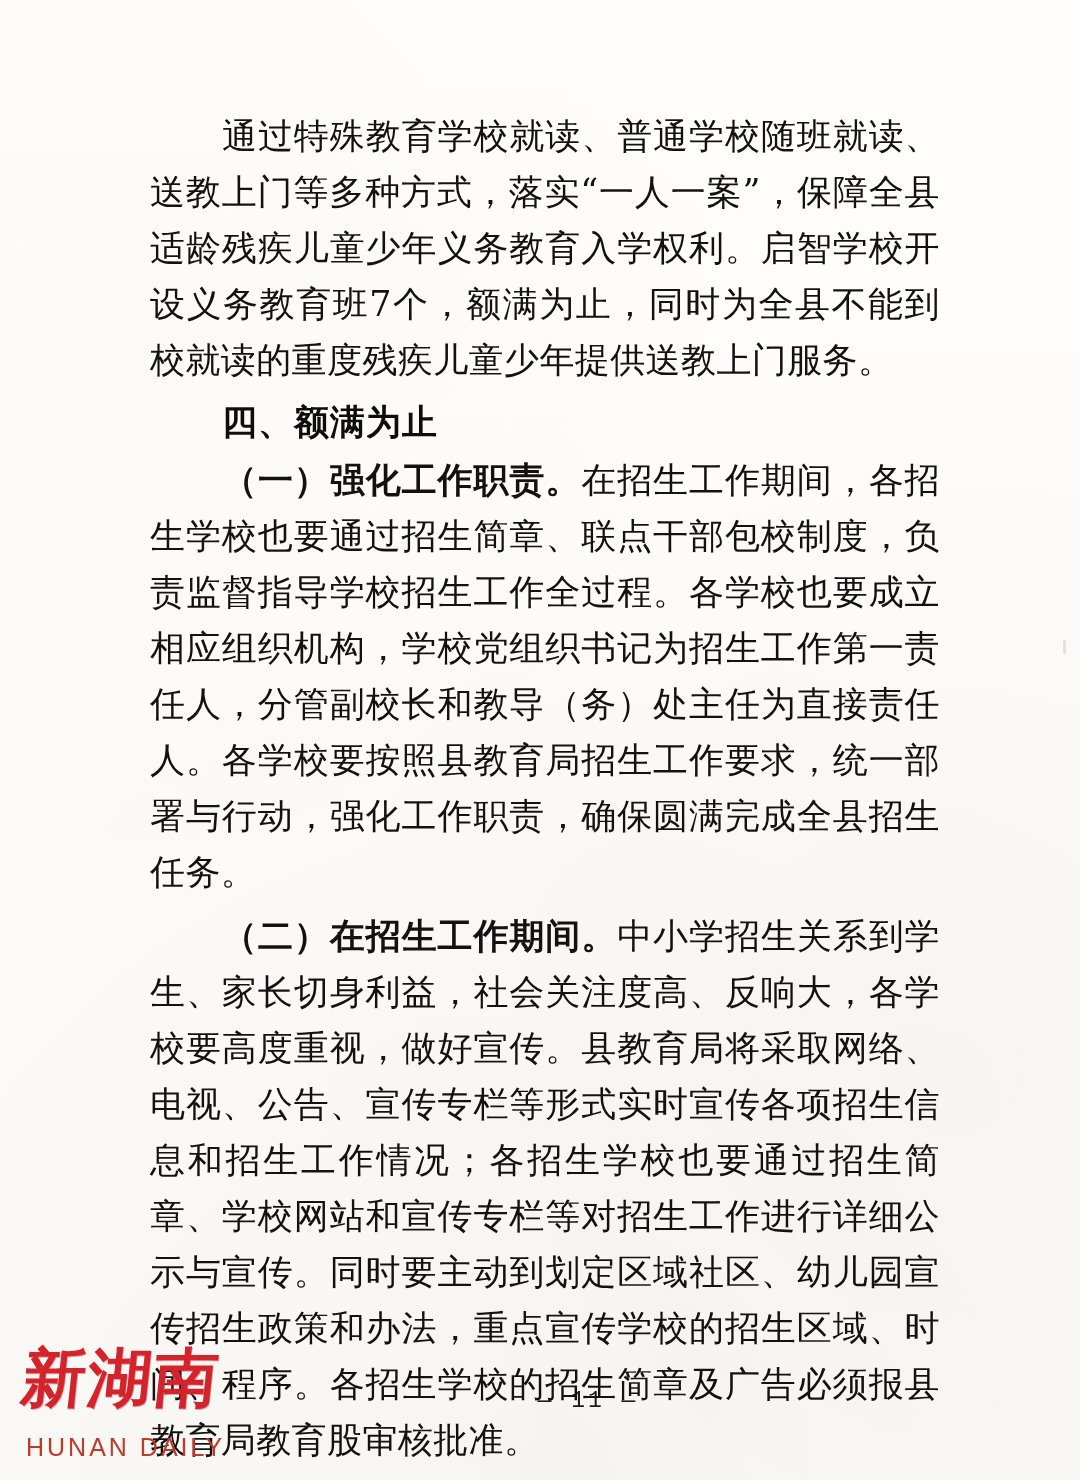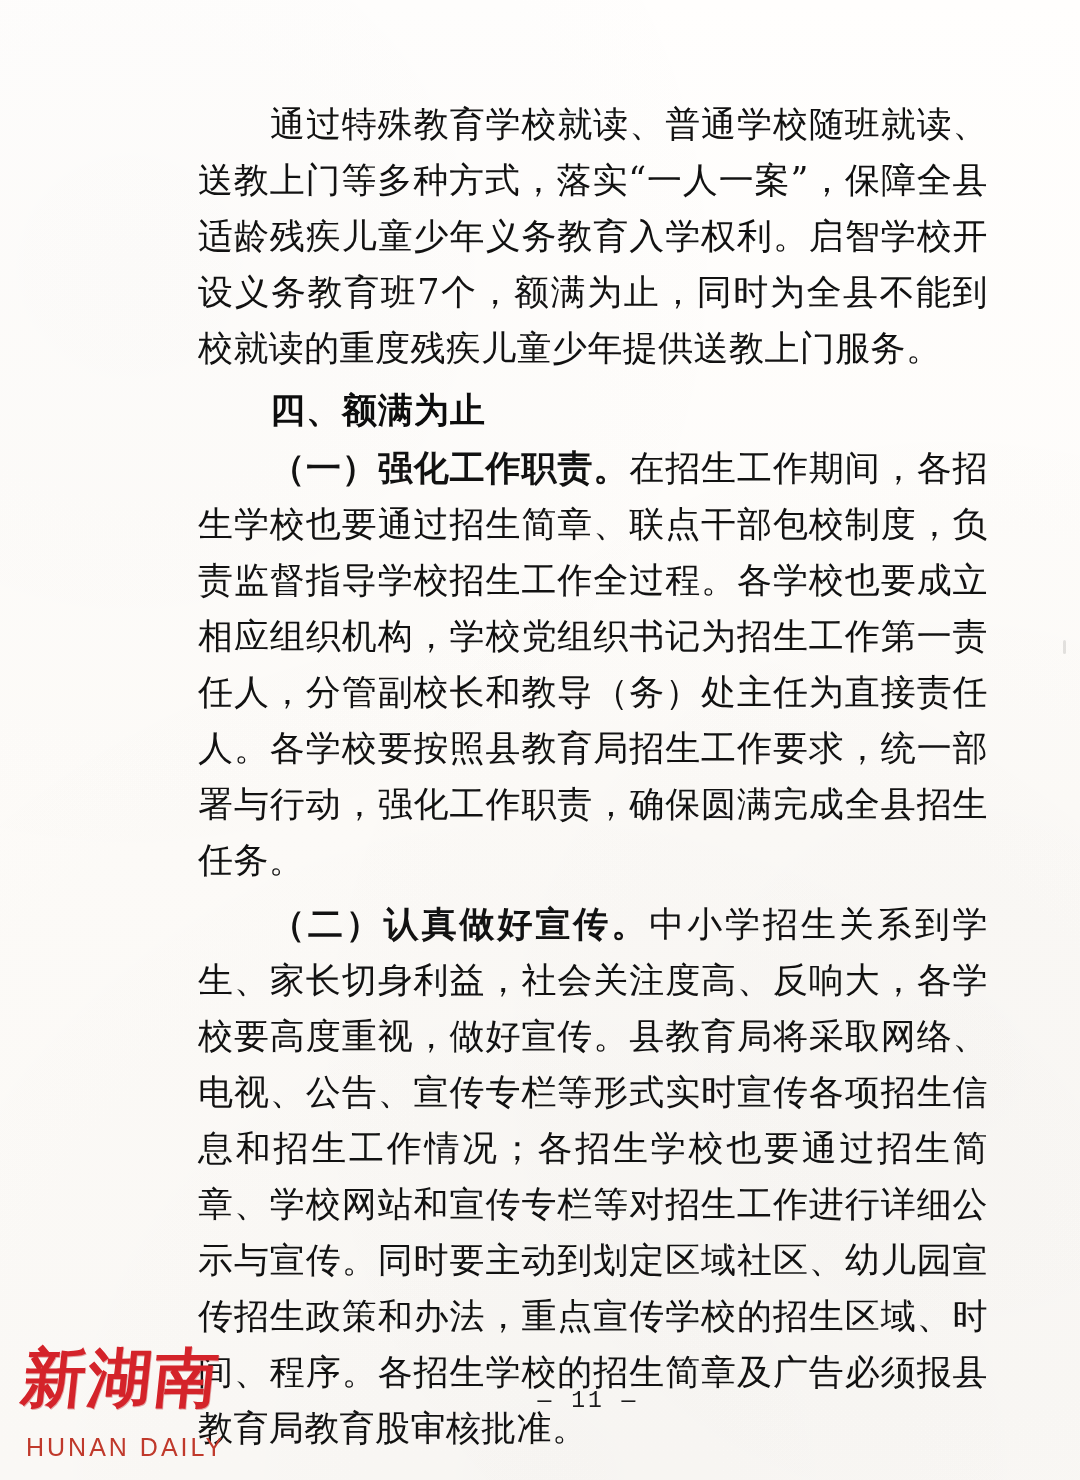--- a/index.html
+++ b/index.html
@@ -24,23 +24,22 @@
     inset: 0;
     background:
       radial-gradient(circle at 12% 18%, rgba(0,0,0,0.012) 0%, rgba(0,0,0,0) 45%),
       radial-gradient(circle at 88% 72%, rgba(0,0,0,0.015) 0%, rgba(0,0,0,0) 50%),
       radial-gradient(circle at 50% 100%, rgba(0,0,0,0.02) 0%, rgba(0,0,0,0) 60%);
     pointer-events: none;
   }
   .content {
     position: absolute;
     left: 150px;
-    top: 96px;
+    top: 108px;
     width: 790px;
-    margin-left: 48px;
   }
   p.para {
     margin: 0 0 2px 0;
     font-size: 35px;
     line-height: 56px;
     color: #121212;
     text-align: justify;
     text-justify: inter-ideograph;
     letter-spacing: 0.4px;
     font-family: "DejaVu Serif", "Liberation Serif", serif;
@@ -116,21 +115,21 @@
   <div class="content">
 
     <p class="para indent">通过特殊教育学校就读、普通学校随班就读、送教上门等多种方式，落实“一人一案”，保障全县适龄残疾儿童少年义务教育入学权利。启智学校开设义务教育班7个，额满为止，同时为全县不能到校就读的重度残疾儿童少年提供送教上门服务。</p>
 
     <p class="heading">四、额满为止</p>
 
     <p class="para indent"><span class="sec-title">（一）强化工作职责。</span><span>在招生工作期间，各招生学校也要通过招生简章、联点干部包校制度，负责监督指导学校招生工作全过程。各学校也要成立相应组织机构，学校党组织书记为招生工作第一责任人，分管副校长和教导（务）处主任为直接责任人。各学校要按照县教育局招生工作要求，统一部署与行动，强化工作职责，确保圆满完成全县招生任务。</span></p>
 
     <div class="spacer-sm"></div>
 
-    <p class="para indent"><span class="sec-title">（二）认真做好宣传。</span><span>中小学招生关系到学生、家长切身利益，社会关注度高、反响大，各学校要高度重视，做好宣传。县教育局将采取网络、电视、公告、宣传专栏等形式实时宣传各项招生信息和招生工作情况；各招生学校也要通过招生简章、学校网站和宣传专栏等对招生工作进行详细公示与宣传。同时要主动到划定区域社区、幼儿园宣传招生政策和办法，重点宣传学校的招生区域、时间、程序。各招生学校的招生简章及广告必须报县教育局教育股审核批准。</span></p>
+    <p class="para indent"><span class="sec-title">（二）在招生工作期间。</span><span>中小学招生关系到学生、家长切身利益，社会关注度高、反响大，各学校要高度重视，做好宣传。县教育局将采取网络、电视、公告、宣传专栏等形式实时宣传各项招生信息和招生工作情况；各招生学校也要通过招生简章、学校网站和宣传专栏等对招生工作进行详细公示与宣传。同时要主动到划定区域社区、幼儿园宣传招生政策和办法，重点宣传学校的招生区域、时间、程序。各招生学校的招生简章及广告必须报县教育局教育股审核批准。</span></p>
 
     <div class="spacer-sm"></div>
 
     <p class="para indent"></p>
 
   </div>
 
   <div class="edge-mark"></div>
 
   <div class="page-number">— 11 —</div>

